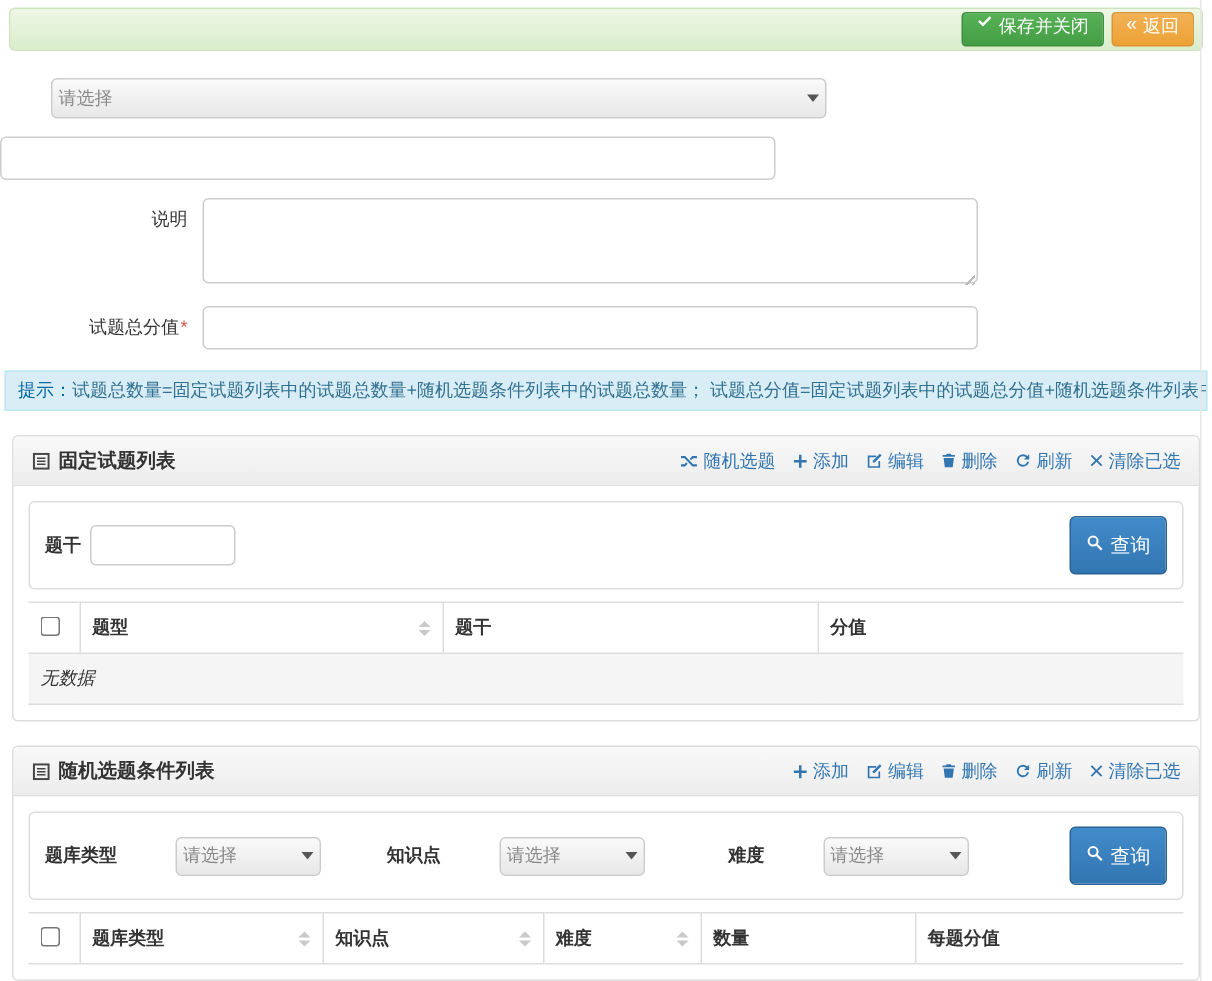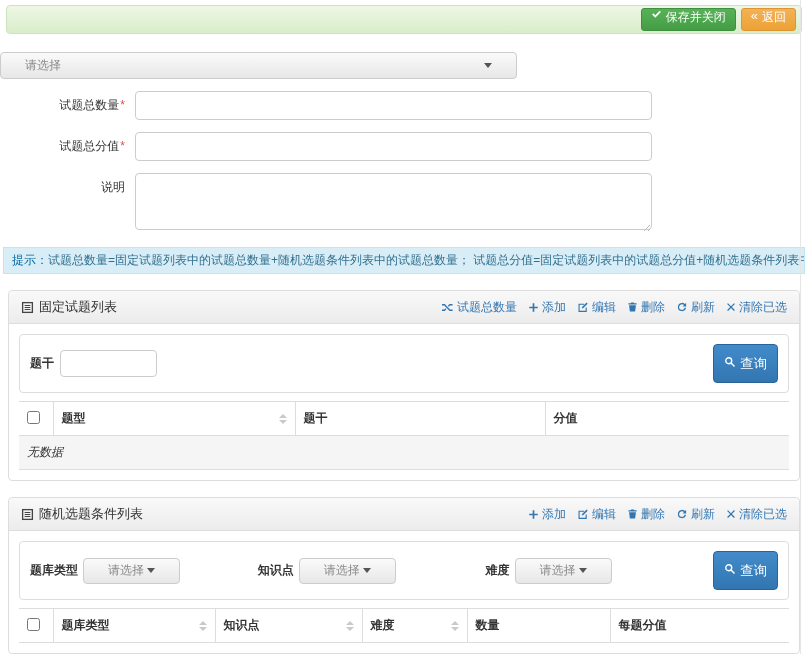--- a/index.html
+++ b/index.html
@@ -26,39 +26,39 @@
   .control { width:517px; }
   .input { width:517px; height:29px; border:1px solid #ccc; border-radius:4px; padding:0 8px;
     font-size:12px; color:#333; outline:none; background:#fff; }
   .textarea-wrap { position:relative; width:517px; }
   textarea.input { height:57px; resize:none; padding-top:5px; }
   .resize-corner { position:absolute; right:2px; bottom:2px; width:9px; height:9px;
     background:repeating-linear-gradient(135deg,transparent 0 2px,#b9b9b9 2px 3px); 
     clip-path:polygon(100% 0,100% 100%,0 100%); }
   .select { height:27px; border:1px solid #ccc; border-radius:4px;
     background:linear-gradient(180deg,#fafafa,#e7e7e7); display:flex; align-items:center;
-    padding:0 24px; cursor:pointer; }
+    padding:0 4px; cursor:pointer;margin-left:34px; }
   .select-lg { width:517px; }
   .select-sm { width:97px; height:26px; }
   .select-value { flex:1; color:#8a8a8a; }
   .caret { width:0; height:0; border-left:4px solid transparent; border-right:4px solid transparent;
     border-top:5px solid #555; }
 
   
   .tipbar { margin:14px 3px 0 3px; background:#d9edf7; border:1px solid #bce8f1;
     padding:4px 8px; white-space:nowrap; overflow:hidden; }
   .tip-prefix { color:#0369a1; }
   .tip-text { color:#31708f; }
 
   
   .panel { margin:16px 8px 0 8px; border:1px solid #ddd; border-radius:4px; background:#fff; }
   .panel-header { display:flex; align-items:center; background:linear-gradient(180deg,#f9f9f9,#ececec);
     border-bottom:1px solid #ddd; border-radius:4px 4px 0 0; padding:7px 12px; }
   .panel-icon { color:#444; margin-right:5px; display:flex; }
-  .panel-title { font-weight:normal; font-size:13px; color:#333; }
+  .panel-title { font-weight:bold; font-size:13px; color:#333; }
   .toolbar { margin-left:auto; display:flex; align-items:center; gap:11px; }
   .tool-link { color:#3276b1; text-decoration:none; display:inline-flex; align-items:center;
     gap:3px; cursor:pointer; }
   .tool-link svg { display:block; }
   .panel-body { padding:10px; }
 
   .searchbox { border:1px solid #ddd; border-radius:4px; padding:9px 10px; display:flex;
     align-items:center; }
   .search-label { font-weight:bold; margin-right:6px; }
   .search-input { width:97px; height:27px; border:1px solid #ccc; border-radius:4px;
@@ -121,38 +121,37 @@
 <div class="form">
   <div class="form-row">
     <div class="control">
       <div class="select select-lg">
         <span class="select-value">请选择</span>
         <span class="caret"></span>
       </div>
     </div>
   </div>
   <div class="form-row">
-    <div class="form-label"><span>试题总数量</span><span class="req">*</span></div>
-    <div class="control">
-      <input class="input" type="text" value="" style="">
-    </div>
-  </div>
-  <div class="form-row">
-    <div class="form-label"><span>试题总分值</span><span class="req">*</span></div>
     <div class="control">
       <input class="input" type="text" value="" style="">
     </div>
   </div>
   <div class="form-row">
     <div class="form-label"><span>说明</span></div>
     <div class="control">
       <div class="textarea-wrap">
         <textarea class="input" style=""></textarea>
         <span class="resize-corner"></span>
       </div>
+    </div>
+  </div>
+  <div class="form-row">
+    <div class="form-label"><span>试题总分值</span><span class="req">*</span></div>
+    <div class="control">
+      <input class="input" type="text" value="" style="">
     </div>
   </div>
 </div>
 
 <div class="tipbar">
   <span class="tip-prefix">提示：</span><span class="tip-text">试题总数量=固定试题列表中的试题总数量+随机选题条件列表中的试题总数量； 试题总分值=固定试题列表中的试题总分值+随机选题条件列表中的试题总分值</span>
 </div>
 
 <div class="panel">
   <div class="panel-header">
@@ -165,21 +164,21 @@
     <span class="panel-title">固定试题列表</span>
     <div class="toolbar">
       <a class="tool-link">
         <span>
             <svg width="13" height="11" viewBox="0 0 16 14" fill="none" stroke="currentColor" stroke-width="1.7">
               <path d="M1 3.5h3.2L11 10.5h3.5"></path>
               <path d="M1 10.5h3.2L6 8.5"></path>
               <path d="M9 5.5l2-2h3.5"></path>
             </svg>
           </span>
-        <span>试题总数量</span>
+        <span>随机选题</span>
       </a>
       <a class="tool-link">
         <span>
             <svg width="11" height="11" viewBox="0 0 16 16" fill="currentColor">
               <path d="M6.8 1.8h2.4v5h5v2.4h-5v5H6.8v-5h-5V6.8h5z"></path>
             </svg>
           </span>
         <span>添加</span>
       </a>
       <a class="tool-link">

